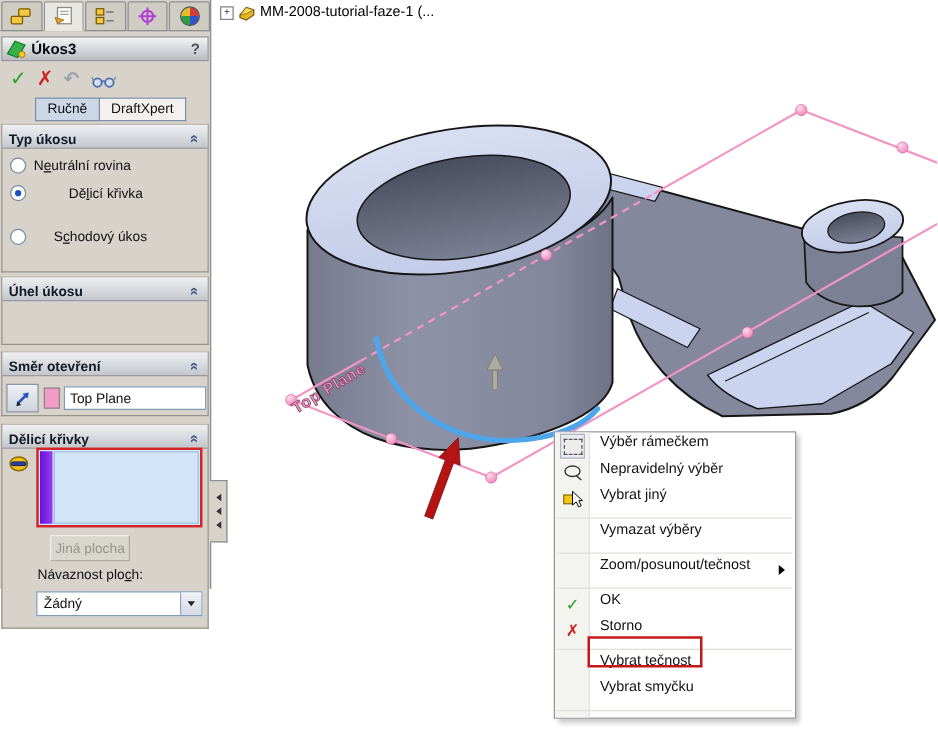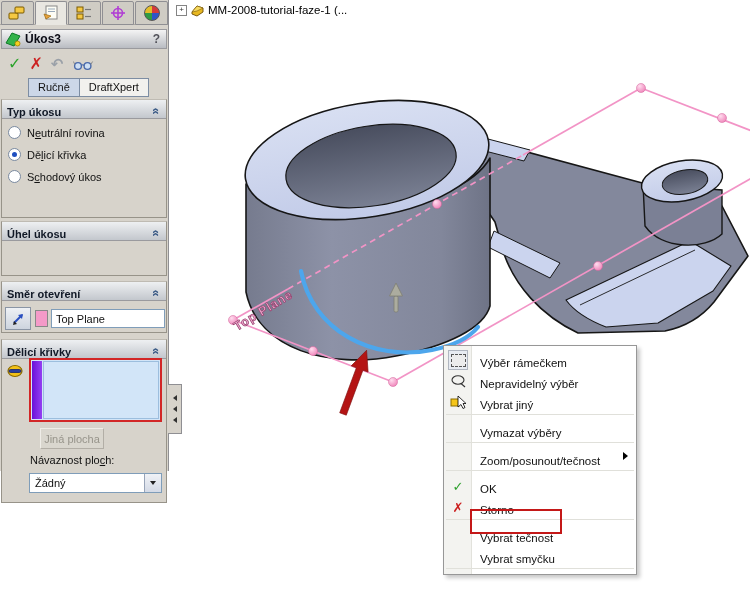--- a/index.html
+++ b/index.html
@@ -76,21 +76,21 @@
   
   #tree{position:absolute;left:176px;top:2px;height:16px;display:flex;align-items:center;font-size:11.5px;}
   #tree .exp{width:9px;height:9px;border:1px solid #848484;background:#fff;font-size:8px;line-height:7px;
         text-align:center;margin-right:3px;color:#333;}
   #tree .lbl{margin-left:3px;color:#000;}
   
   #menu{position:absolute;left:443px;top:345px;width:192px;background:#fff;border:1px solid #979797;
         box-shadow:3px 3px 4px rgba(0,0,0,.22);padding:2px 0;z-index:40;font-size:11.5px;}
   #menu::before{content:'';position:absolute;left:0;top:0;bottom:0;width:27px;background:#f3f3f0;
         border-right:1px solid #e2e2dc;}
-  .mi{position:relative;height:21px;display:flex;align-items:flex-end;padding-left:36px;z-index:1;}
+  .mi{position:relative;height:21px;display:flex;align-items:flex-start;padding-left:36px;z-index:1;}
   .mi .mico{position:absolute;left:4px;width:20px;height:18px;display:flex;align-items:center;
         justify-content:center;}
   .mi .mglyph{font-weight:bold;font-size:13px;line-height:13px;}
   .msep{position:relative;height:7px;z-index:1;}
   .msep::after{content:'';position:absolute;left:2px;right:2px;top:3px;border-top:1px solid #e0e0da;}
   .subarr{position:absolute;right:8px;top:6px;width:0;height:0;border-top:4px solid transparent;
         border-bottom:4px solid transparent;border-left:5px solid #000;}
   .marquee{width:13px;height:11px;border:1px dashed #555;background:#ececec;}
   .ibtn{width:20px;height:18px;background:#e8ecf2;border:1px solid #b0b6c0;display:flex;
         align-items:center;justify-content:center;}
@@ -255,25 +255,25 @@
 
     <div class="sec" style="top:99px;height:119px;">
       <div class="sechead">
         <span class="lbl">Typ úkosu</span>
         <span class="chv">«</span>
       </div>
       <div class="row" style="margin-top:7px;">
         <span class="radio"></span>
         <span><span>N</span><span class="u">e</span><span>utrální rovina</span></span>
       </div>
-      <div class="row" style="margin-top:9px;">
+      <div class="row" style="margin-top:9px;gap:28px;">
         <span class="radio sel"></span>
         <span><span>Dě</span><span class="u">l</span><span>icí křivka</span></span>
       </div>
-      <div class="row" style="margin-top:9px;">
+      <div class="row" style="margin-top:22px;gap:16px;">
         <span class="radio"></span>
         <span><span>S</span><span class="u">c</span><span>hodový úkos</span></span>
       </div>
     </div>
 
     <div class="sec" style="top:221px;height:55px;">
       <div class="sechead">
         <span class="lbl">Úhel úkosu</span>
         <span class="chv">«</span>
       </div>

